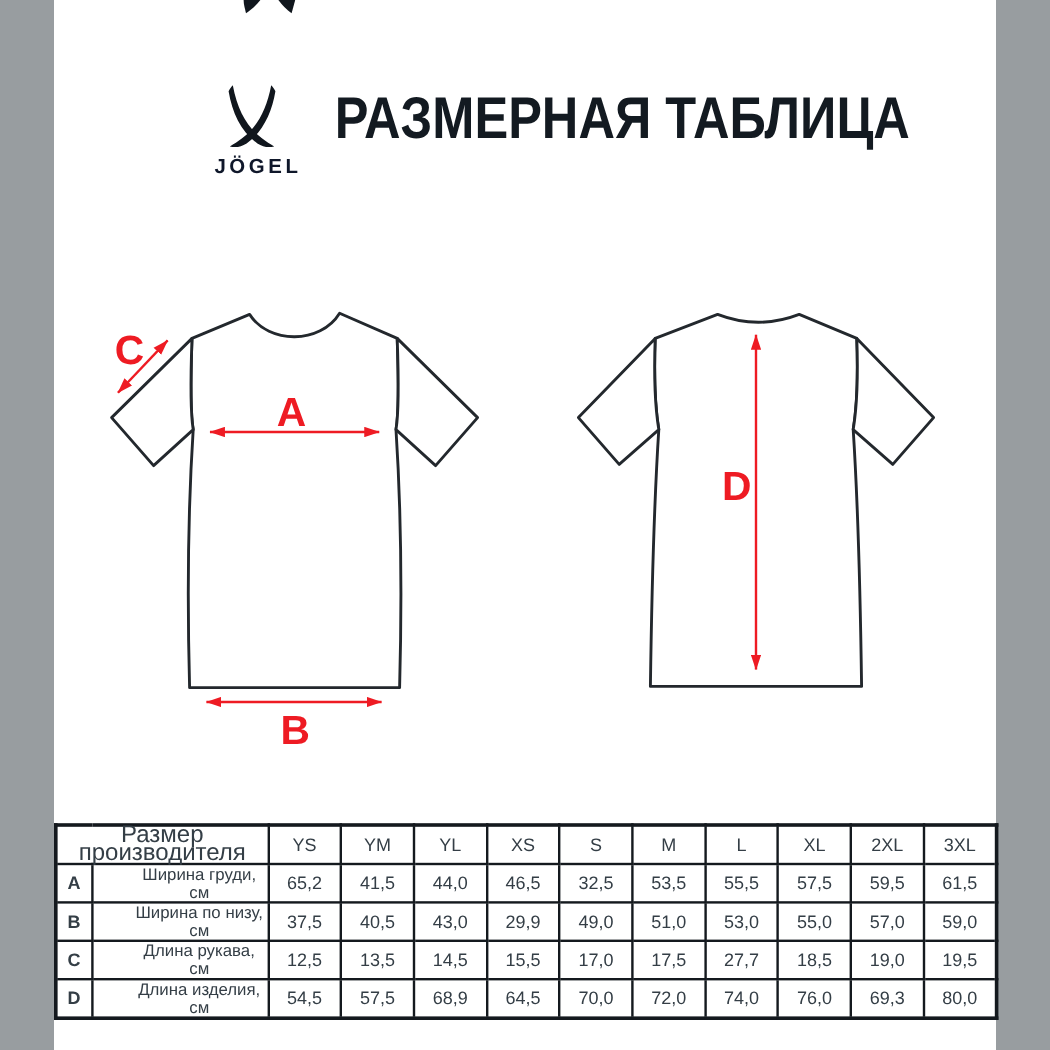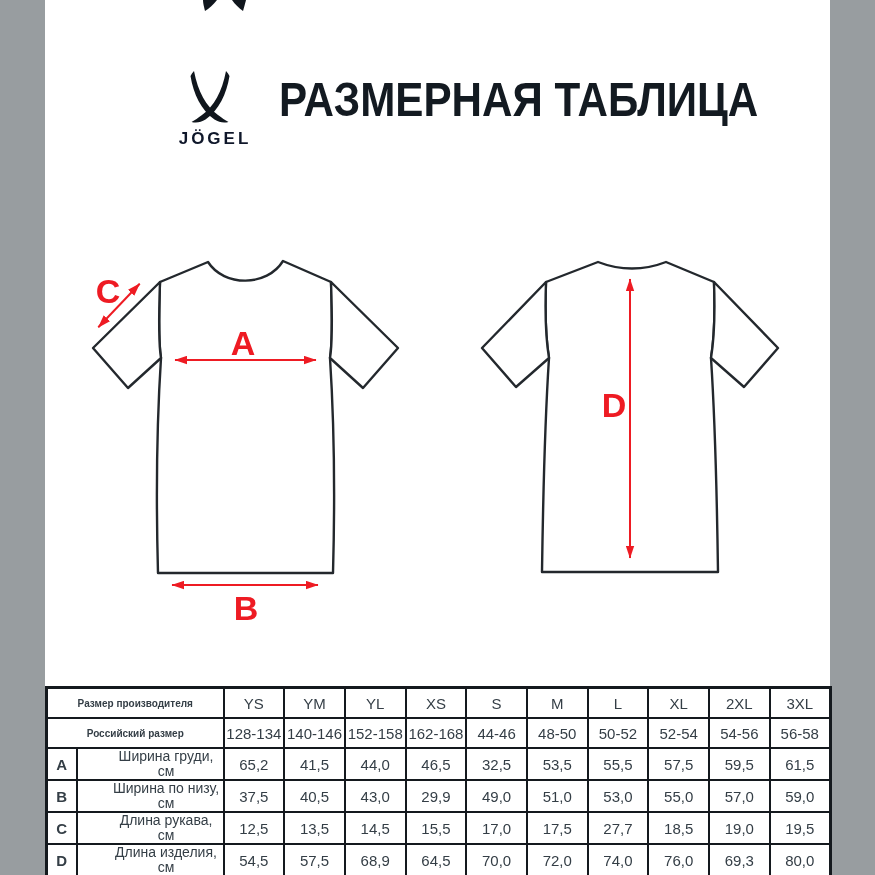--- a/index.html
+++ b/index.html
@@ -36,21 +36,21 @@
     color:#343e46;
   }
   #size-table td{
     border:2px solid #14191e;
     height:28px;padding:0;
     text-align:center;vertical-align:middle;
     font-size:15px;line-height:15px;
     background:#ffffff;
   }
   #size-table{border:3px solid #14191e;}
-  #size-table td.hdr{font-weight:bold;font-size:10px;}
+  #size-table td.hdr{font-weight:normal;font-size:20px;}
   #size-table td.letter{font-weight:bold;}
   #size-table td.desc{font-size:14px;padding-left:32px;}
 </style>
 </head>
 <body>
 
 <div id="gutter-left" class="gutter"></div>
 <div id="gutter-right" class="gutter"></div>
 
 <svg id="diagram-svg" width="875" height="875" viewBox="0 0 875 875">
@@ -133,33 +133,20 @@
         <td>YL</td>
         <td>XS</td>
         <td>S</td>
         <td>M</td>
         <td>L</td>
         <td>XL</td>
         <td>2XL</td>
         <td>3XL</td>
       </tr>
       <tr>
-        <td class="hdr" colspan="2">Российский размер</td>
-        <td>128-134</td>
-        <td>140-146</td>
-        <td>152-158</td>
-        <td>162-168</td>
-        <td>44-46</td>
-        <td>48-50</td>
-        <td>50-52</td>
-        <td>52-54</td>
-        <td>54-56</td>
-        <td>56-58</td>
-      </tr>
-      <tr>
         <td class="letter">A</td>
         <td class="desc">Ширина груди, см</td>
         <td>65,2</td>
         <td>41,5</td>
         <td>44,0</td>
         <td>46,5</td>
         <td>32,5</td>
         <td>53,5</td>
         <td>55,5</td>
         <td>57,5</td>

